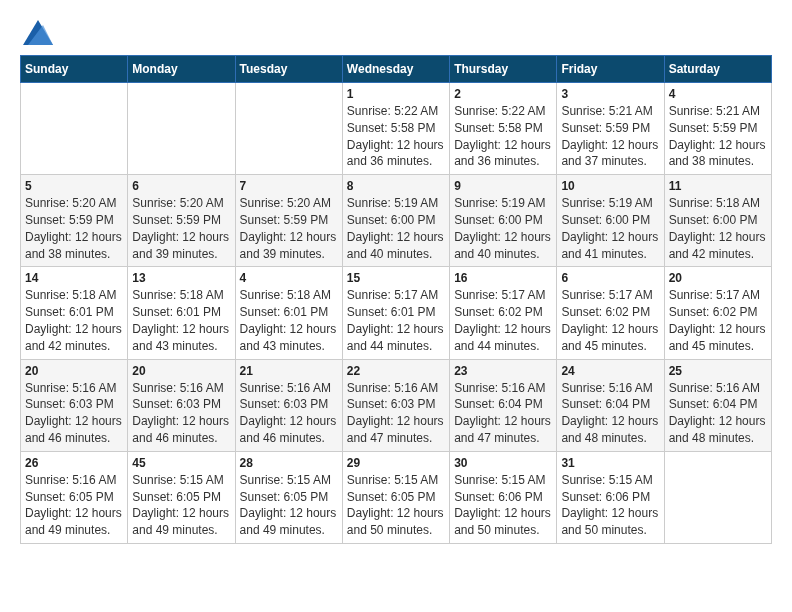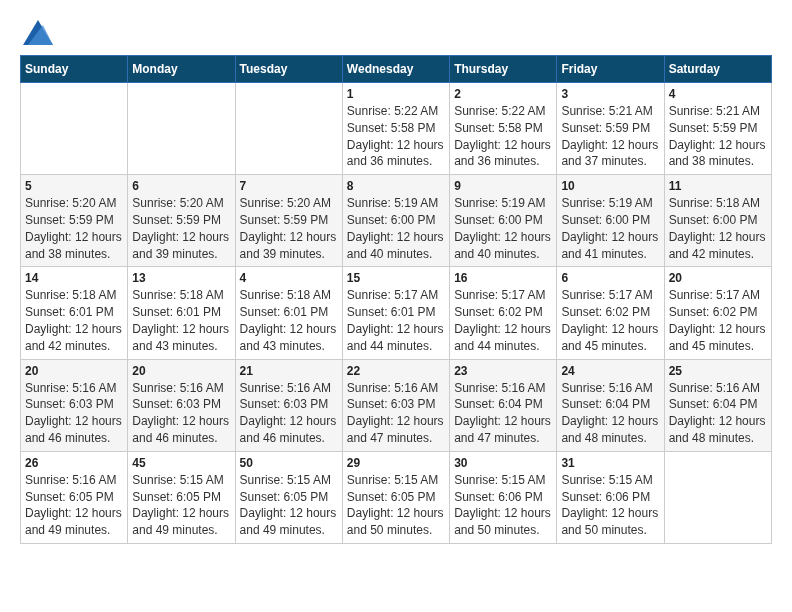--- a/index.html
+++ b/index.html
@@ -319,21 +319,21 @@
 and 49 minutes.</div>
         </td>
         <td>
           <div class="day-number">45</div>
           <div class="day-info" style="white-space: pre-line;">Sunrise: 5:15 AM
 Sunset: 6:05 PM
 Daylight: 12 hours
 and 49 minutes.</div>
         </td>
         <td>
-          <div class="day-number">50</div>
+          <div class="day-number">28</div>
           <div class="day-info" style="white-space: pre-line;">Sunrise: 5:15 AM
 Sunset: 6:05 PM
 Daylight: 12 hours
 and 49 minutes.</div>
         </td>
         <td>
           <div class="day-number">29</div>
           <div class="day-info" style="white-space: pre-line;">Sunrise: 5:15 AM
 Sunset: 6:05 PM
 Daylight: 12 hours

